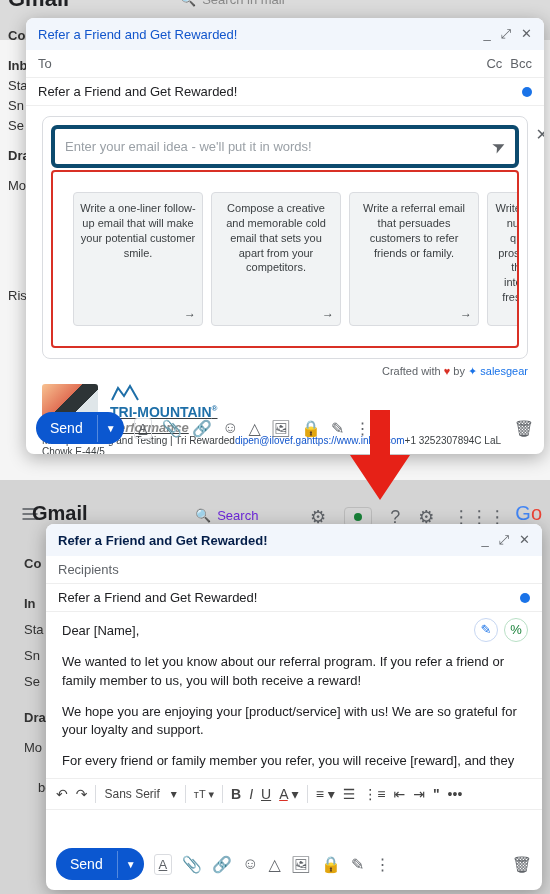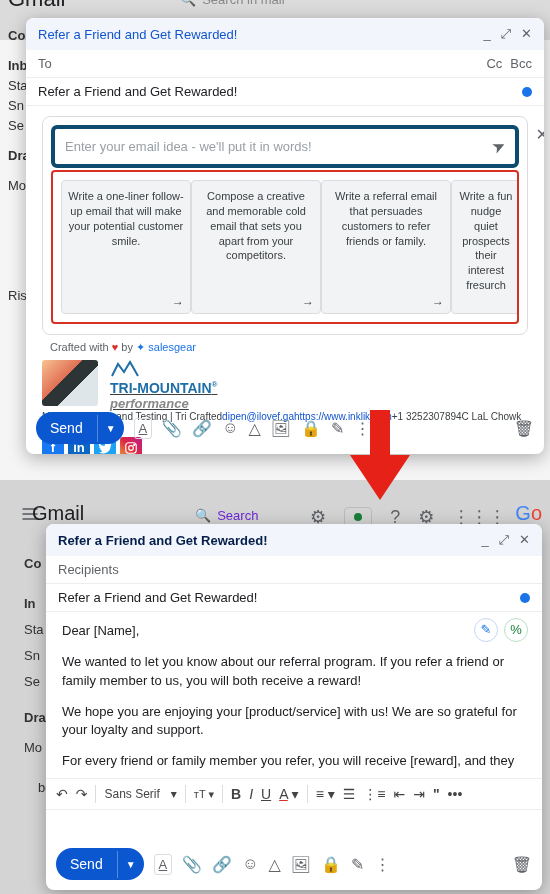--- a/index.html
+++ b/index.html
@@ -1,21 +1,21 @@
 <!DOCTYPE html>
 <html><head>
 <meta charset="utf-8">
 <style>
   * { box-sizing: border-box; margin: 0; padding: 0; }
   body { font-family: Arial, sans-serif; background: #f5f5f5; width: 550px; height: 894px; position: relative; overflow: hidden; font-size: 13px; color: #202124; }
   
   .bg-top { position: absolute; top: 0; left: 0; width: 550px; height: 40px; background: rgba(180,180,180,0.4); z-index: 0; }
   .bg-bottom { position: absolute; top: 480px; left: 0; width: 550px; height: 414px; background: rgba(180,180,180,0.5); z-index: 0; }
   
-  .gmail-logo { position: absolute; font-size: 22px; font-weight: 400; z-index: 1; }
+  .gmail-logo { position: absolute; font-size: 22px; font-weight: 700; z-index: 1; }
   
   .sidebar-item { position: absolute; left: 8px; font-size: 13px; color: #333; z-index: 1; }
   .bold { font-weight: bold; }
   
   .compose { position: absolute; background: #fff; border-radius: 8px; box-shadow: 0 4px 18px rgba(0,0,0,0.3); overflow: hidden; z-index: 2; }
   .compose-top { left: 26px; top: 18px; width: 518px; height: 436px; }
   .compose-bot { left: 46px; top: 524px; width: 496px; height: 366px; }
   
   .ch { display: flex; align-items: center; justify-content: space-between; padding: 8px 12px; background: #f2f6fc; }
   .ch-title { color: #1155cc; font-weight: 500; font-size: 13px; }
@@ -28,26 +28,26 @@
   .row .cc { margin-left: 8px; cursor: pointer; }
   .subj-dot { width: 10px; height: 10px; background: #1a73e8; border-radius: 50%; }
   .subj-text { color: #202124; }
   
   .ai-box { margin: 10px 16px 6px; border: 1px solid #dadce0; border-radius: 8px; padding: 8px 8px 10px; position: relative; }
   .close-x { position: absolute; right: -2px; top: 8px; transform: translateX(20px); color: #5f6368; cursor: pointer; font-size: 16px; }
   .idea-input { display: flex; align-items: center; border: 4px solid #0c4a6e; border-radius: 6px; padding: 8px 10px; margin-bottom: 2px; }
   .idea-input-text { flex: 1; color: #9aa0a6; font-size: 13px; }
   .send-icon { transform: rotate(-25deg); font-size: 16px; color: #5f6368; }
   
-  .sugg-wrap { border: 2px solid #d93025; border-radius: 4px; padding: 8px; display: flex; gap: 0; overflow: hidden; }
+  .sugg-wrap { border: 2px solid #d93025; border-radius: 4px; padding: 20px; display: flex; gap: 8px; overflow: hidden; }
   .sugg { position: relative; flex: 0 0 130px; background: #f1f3f4; border: 1px solid #dadce0; border-radius: 4px; padding: 8px 6px 20px; font-size: 11px; color: #3c4043; text-align: center; line-height: 1.35; }
   .sugg .arrow { position: absolute; right: 6px; bottom: 4px; font-size: 12px; }
   .sugg.partial { flex: 0 0 70px; }
   
-  .crafted { font-size: 11px; color: #5f6368; margin: 6px 24px 2px; }
+  .crafted { text-align: right; font-size: 11px; color: #5f6368; margin: 6px 16px 2px; }
   .crafted .heart { color: #d93025; }
   .crafted .sg { color: #1a73e8; font-weight: 500; }
   
   .sig { padding: 4px 16px 6px; font-size: 11px; color: #3c4043; }
   .sig-row { display: flex; align-items: flex-start; gap: 12px; text-decoration: underline; }
   .avatar { width: 56px; height: 46px; background: linear-gradient(135deg,#f8c291,#e17055 40%,#2d3436 40%,#2d3436 60%,#dfe6e9 60%); border-radius: 3px; }
   .sig-logo { font-weight: bold; color: #1e6fa8; font-size: 14px; }
   .sig-logo .perf { color: #888; font-style: italic; font-size: 13px; display: block; }
   .sig-line { font-size: 10px; }
   .sig-line .link { color: #1155cc; }
@@ -143,21 +143,21 @@
     <div class="sig-row">
       <div class="avatar"></div>
       <div>
         <svg width="30" height="18" viewBox="0 0 30 18">
             <polyline points="2,16 8,4 14,12 20,2 28,16" fill="none" stroke="#1e6fa8" stroke-width="2"></polyline>
           </svg>
         <div class="sig-logo"><span>TRI-MOUNTAIN</span><sup style="font-size:8px;">®</sup><span class="perf">performance</span></div>
       </div>
     </div>
     <div class="sig-line">
-      <span>Mr DipenWriting and Testing</span><span> | Tri Crafted</span><span class="link">dipen@ilovef.gah</span><span class="link">ttps://www.inklik.com</span><span>+1 3252307894C LaL Chowk E-44/5</span>
+      <span>Mr DipenWriting and Testing</span><span> | Tri Rewarded</span><span class="link">dipen@ilovef.gah</span><span class="link">ttps://www.inklik.com</span><span>+1 3252307894C LaL Chowk E-44/5</span>
     </div>
     <div class="socials">
       <div class="social" style="background:#1877f2;">f</div>
       <div class="social" style="background:#0a66c2;">in</div>
       <div class="social" style="background:#1da1f2;">
         <svg width="14" height="14" viewBox="0 0 24 24" fill="#fff">
             <path d="M23 3a10.9 10.9 0 01-3.14 1.53A4.48 4.48 0 0016 3c-2.5 0-4.5 2-4.5 4.5 0 .35.04.7.11 1.03C7 8.3 4 6.5 2 3.8c-.4.7-.6 1.5-.6 2.3 0 1.56.8 2.94 2 3.75A4.48 4.48 0 012 9.3v.06c0 2.18 1.55 4 3.6 4.42-.38.1-.78.16-1.2.16-.29 0-.57-.03-.85-.08.58 1.8 2.25 3.1 4.24 3.14A9 9 0 012 19.54 12.72 12.72 0 008.9 21.5c8.28 0 12.8-6.86 12.8-12.8 0-.2 0-.39-.01-.58A9.14 9.14 0 0023 3z"></path>
           </svg>
       </div>
       <div class="social" style="background:linear-gradient(45deg,#f09433,#e6683c,#dc2743,#cc2366,#bc1888);">

